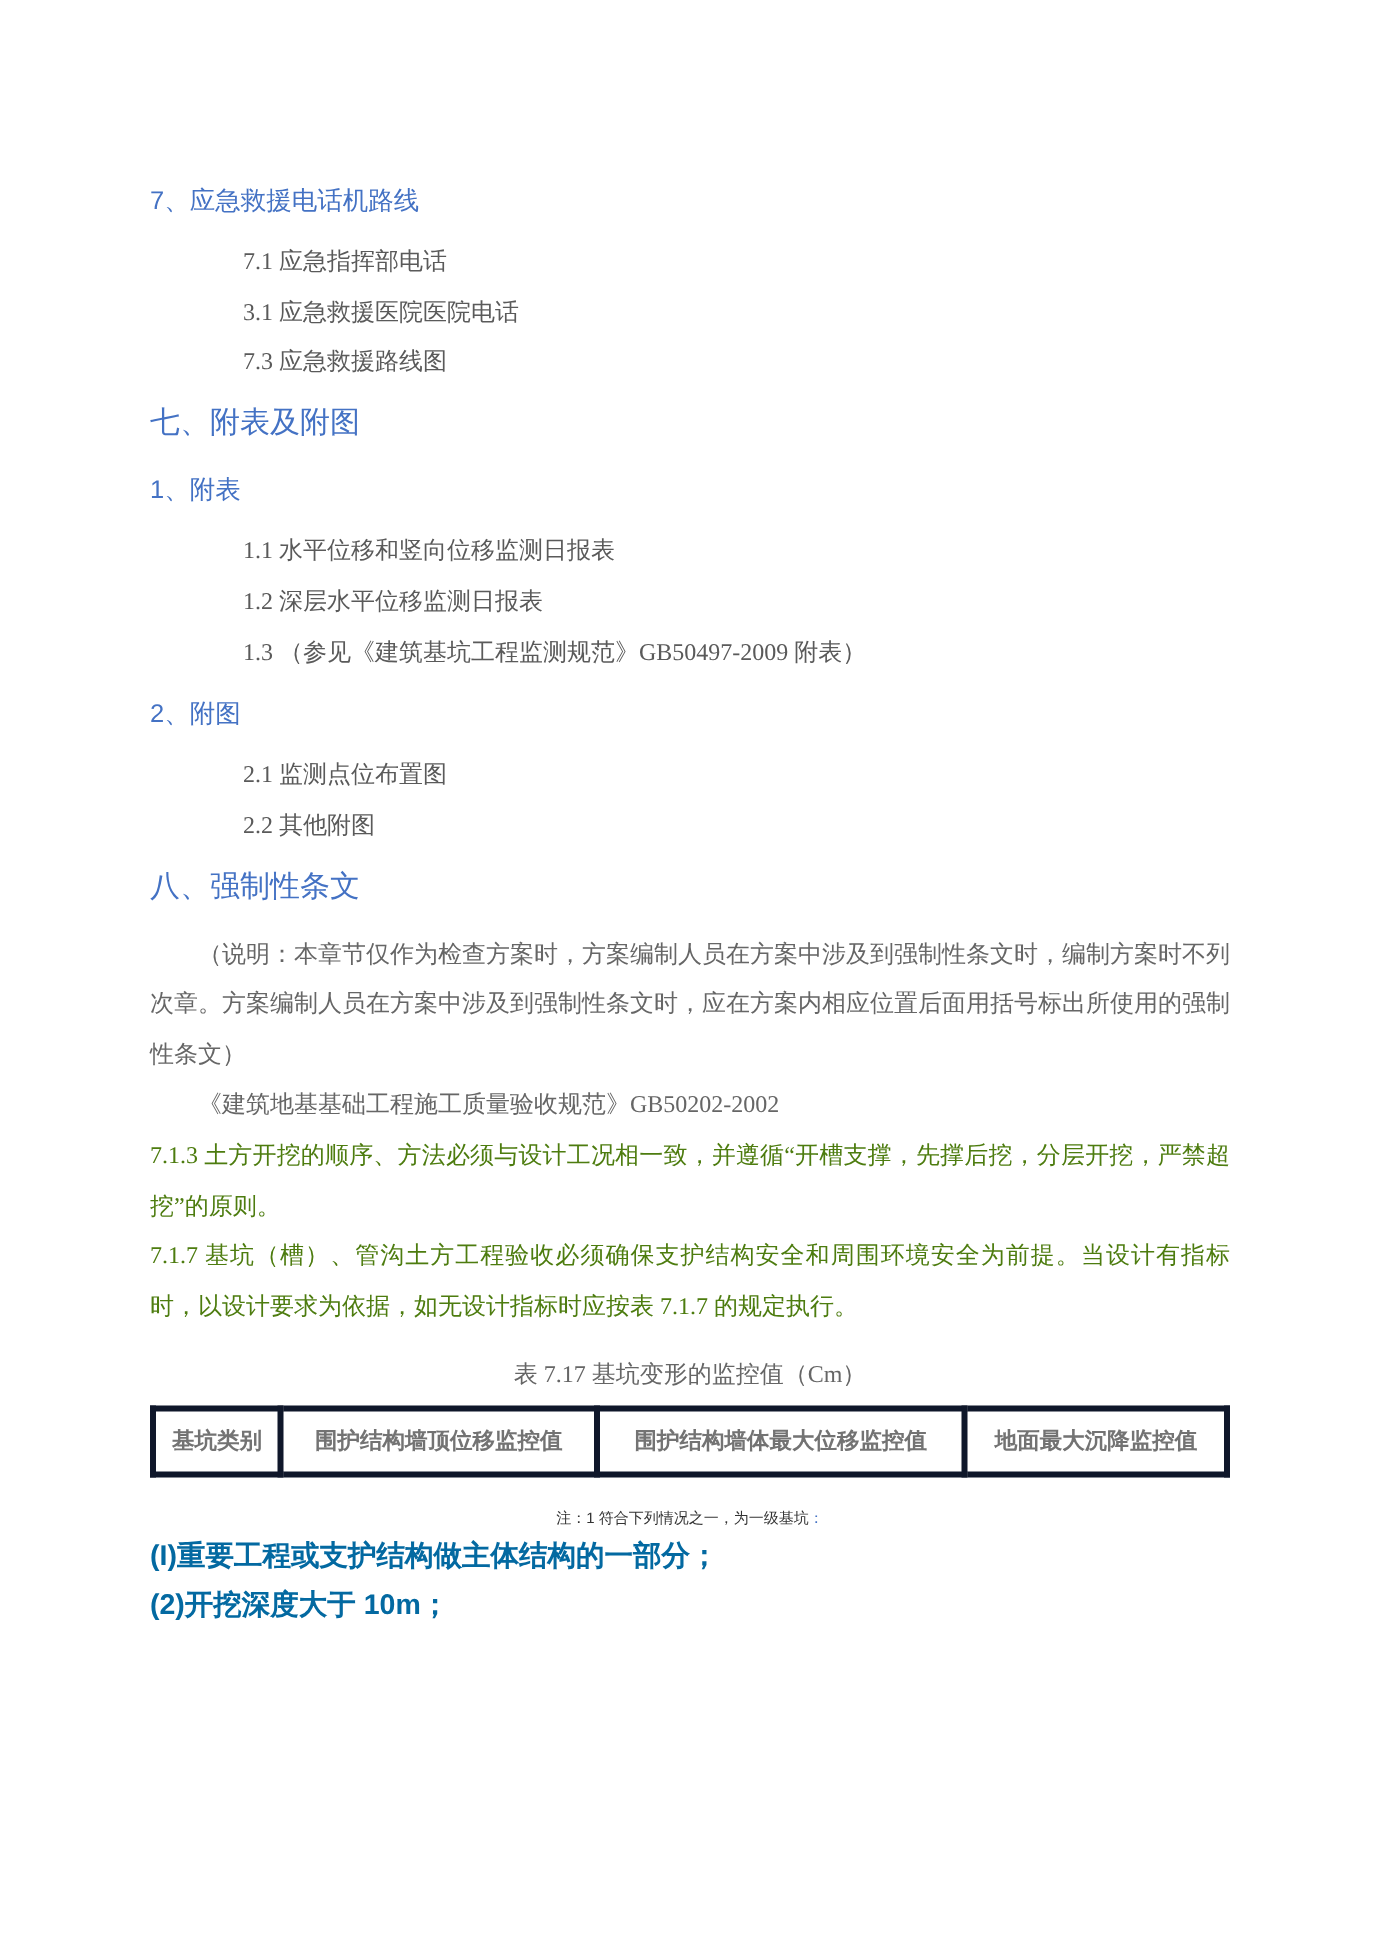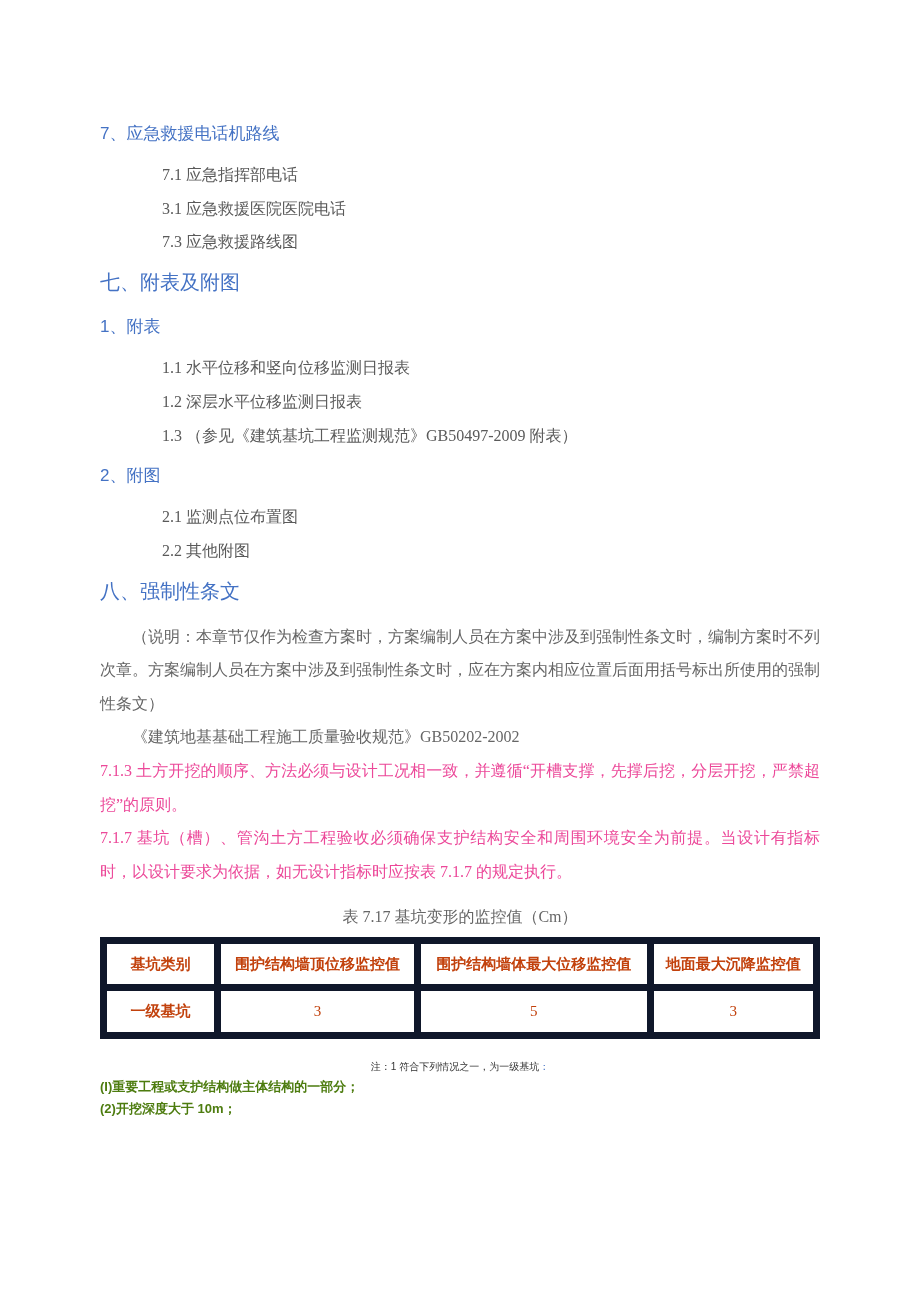--- a/index.html
+++ b/index.html
@@ -39,62 +39,62 @@
       color: #5a5a5a;
     }
     .body-text {
       text-indent: 2em;
       line-height: 2.1;
       color: #666;
       text-align: justify;
     }
     .body-text-noindent {
       line-height: 2.1;
-      color: #ec4899;
+      color: #4d7c0f;
       text-align: justify;
     }
     .table-caption {
       text-align: center;
       color: #666;
       margin-top: 14px;
       margin-bottom: 4px;
     }
     table {
       width: 100%;
       border-collapse: collapse;
       margin-bottom: 4px;
     }
     th, td {
-      border: 7px solid #0f172a;
+      border: 4px solid #0f172a;
       padding: 6px 4px;
       text-align: center;
       font-size: 15px;
-      color: #c2410c;
+      color: #737373;
       font-weight: normal;
     }
     th {
       font-family: "SimHei", "黑体", sans-serif;
       font-weight: bold;
     }
     .col1 { width: 16%; font-family: "SimHei", "黑体", sans-serif; font-weight: bold; }
     .table-note {
       text-align: center;
       font-family: "SimHei", "黑体", sans-serif;
       color: #333;
       font-size: 10px;
       margin-top: 18px;
     }
     .table-note-blue {
       color: #4472C4;
     }
     .footnote {
       font-family: "SimHei", "黑体", sans-serif;
       font-weight: bold;
-      color: #4d7c0f;
-      font-size: 13px;
+      color: #0369a1;
+      font-size: 19px;
       line-height: 1.7;
     }
   </style>
 </head>
 <body>
 
 <div class="section-heading">
   <span class="num-blue">7</span><span class="text-blue">、</span><span class="text-blue">应急救援电话机路线</span>
 </div>
 <div class="sub-item">7.1  应急指挥部电话</div>
@@ -128,26 +128,20 @@
 <table>
   <thead>
     <tr>
       <th>基坑类别</th>
       <th>围护结构墙顶位移监控值</th>
       <th>围护结构墙体最大位移监控值</th>
       <th>地面最大沉降监控值</th>
     </tr>
   </thead>
   <tbody>
-    <tr>
-      <td class="col1">一级基坑</td>
-      <td>3</td>
-      <td>5</td>
-      <td>3</td>
-    </tr>
   </tbody>
 </table>
 
 <div class="table-note">
   <span>注：1 符合下列情况之一，为一级基坑</span><span class="table-note-blue">：</span>
 </div>
 
 <div class="footnote">(I)重要工程或支护结构做主体结构的一部分；</div>
 <div class="footnote">(2)开挖深度大于 10m；</div>
 

